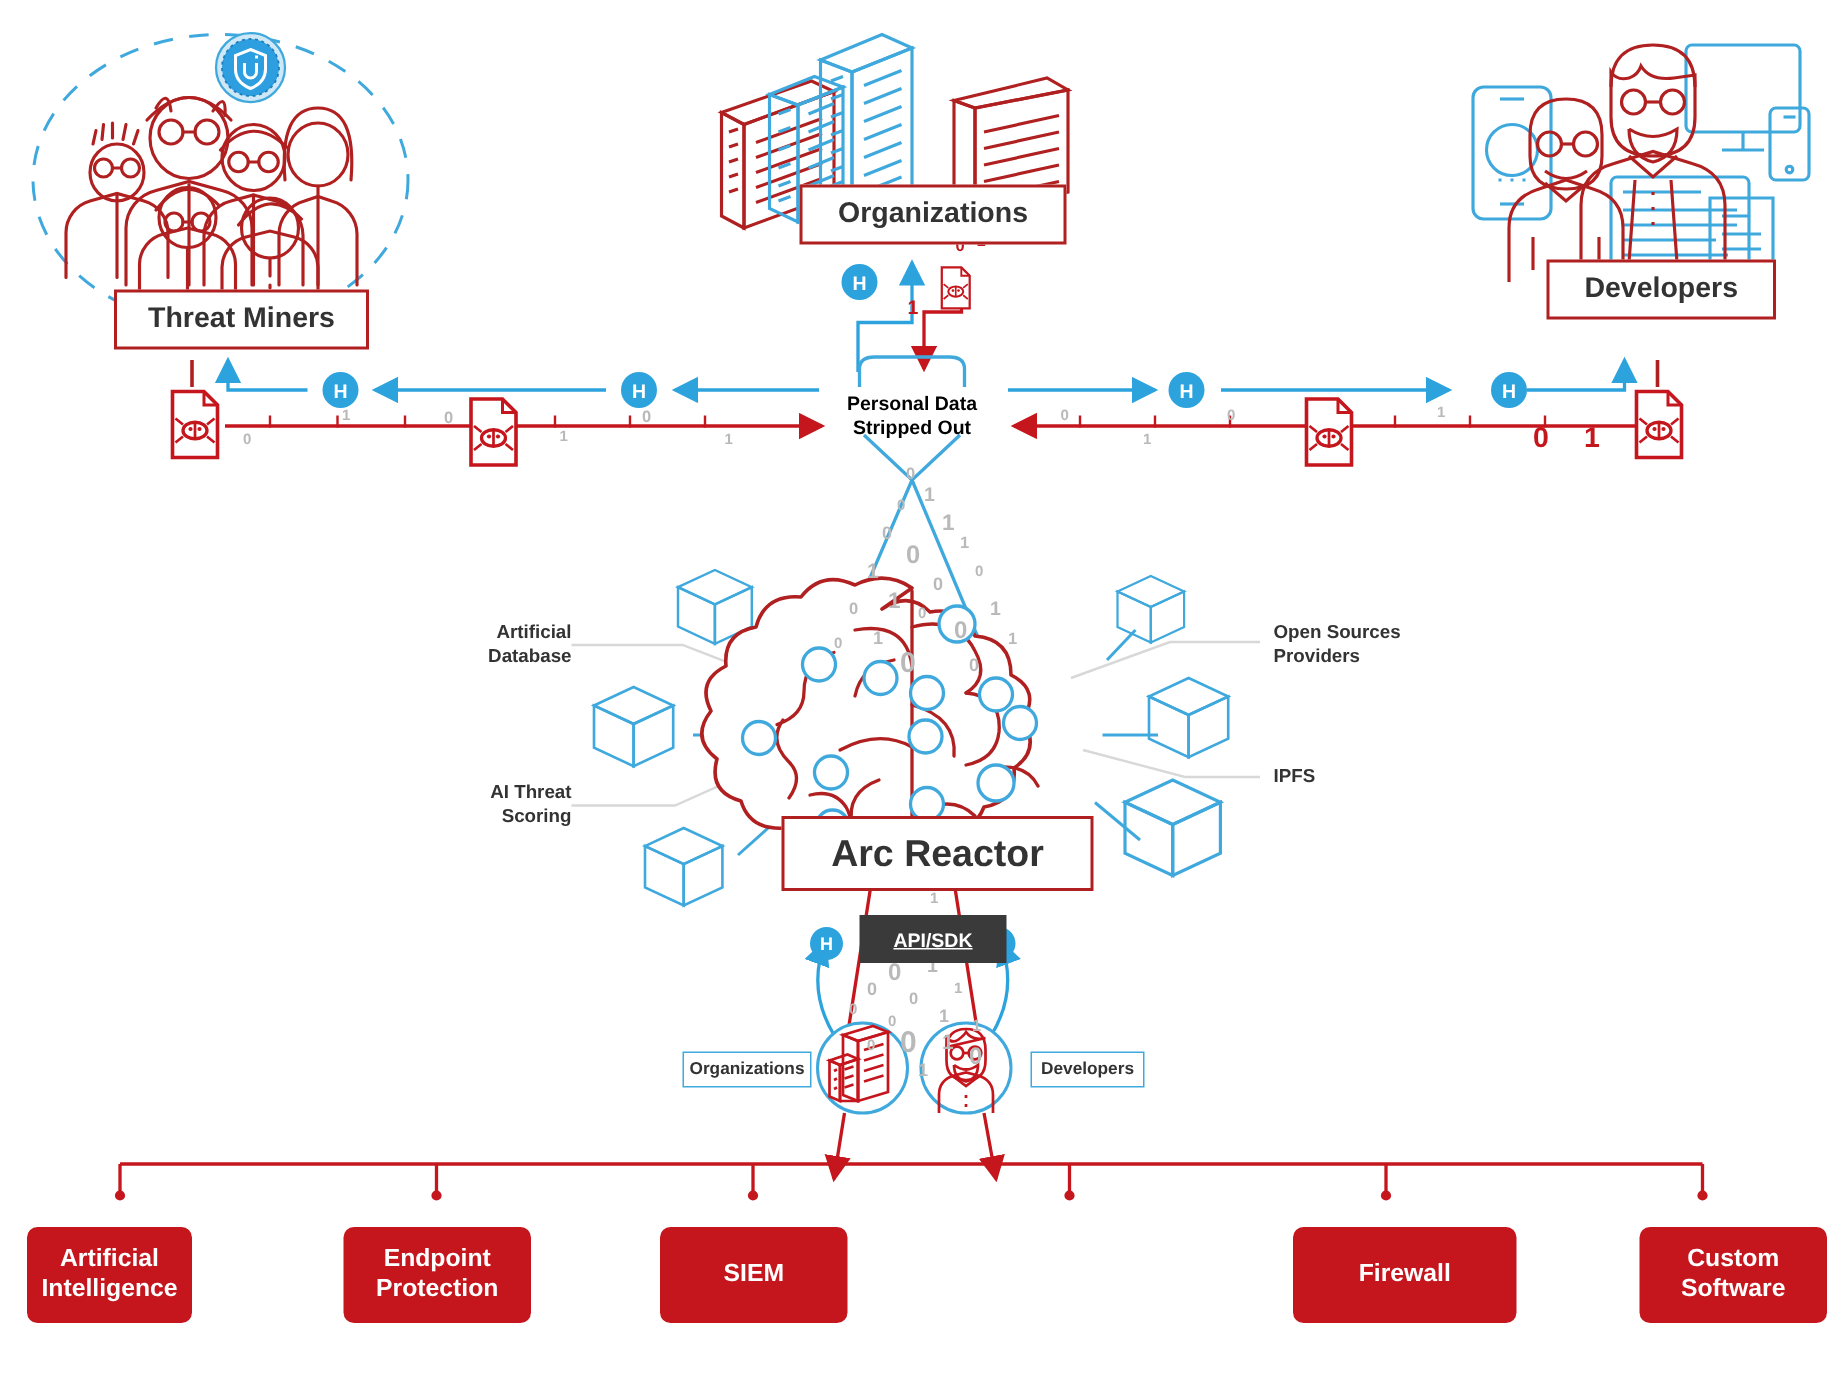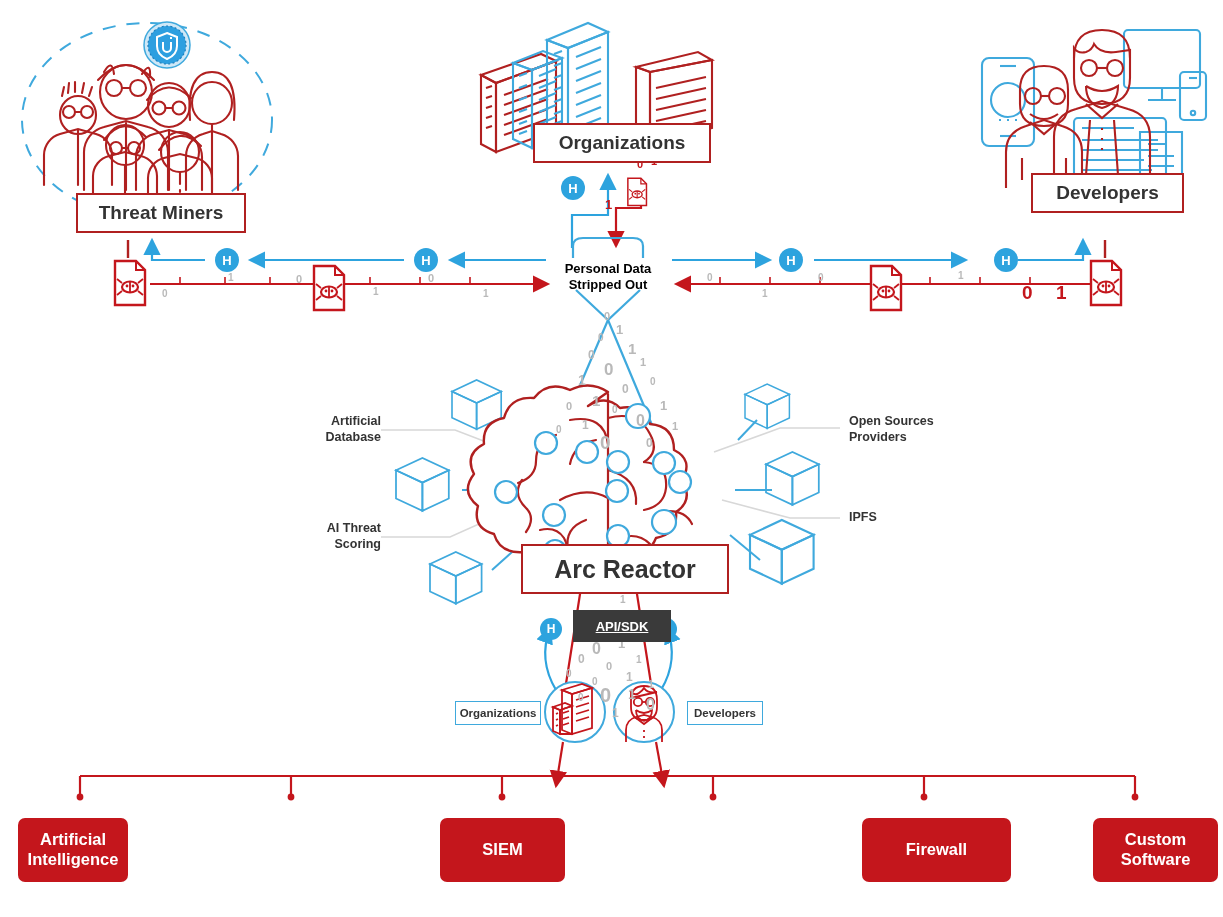--- a/index.html
+++ b/index.html
@@ -499,18 +499,20 @@
 Scoring</div>
   <div class="sidelabel l" style="left:849px;top:414px;width:110px;">Open Sources
 Providers</div>
   <div class="sidelabel l" style="left:849px;top:510px;width:80px;">IPFS</div>
 
   <div class="chip-blue" style="left:455px;top:701px;width:66px;height:14px;">Organizations</div>
   <div class="chip-blue" style="left:687px;top:701px;width:56px;height:14px;">Developers</div>
 
   <div class="bbox" style="left:18px;top:818px;width:110px;height:64px;">Artificial
 Intelligence</div>
+  <div class="bbox" style="left:229px;top:818px;width:125px;height:64px;">Endpoint
+Protection</div>
   <div class="bbox" style="left:440px;top:818px;width:125px;height:64px;">SIEM</div>
   <div class="bbox" style="left:862px;top:818px;width:149px;height:64px;">Firewall</div>
   <div class="bbox" style="left:1073px;top:818px;width:125px;height:64px;margin-left:20px;">Custom
 Software</div>
 
 </div>
 
 </body></html>

